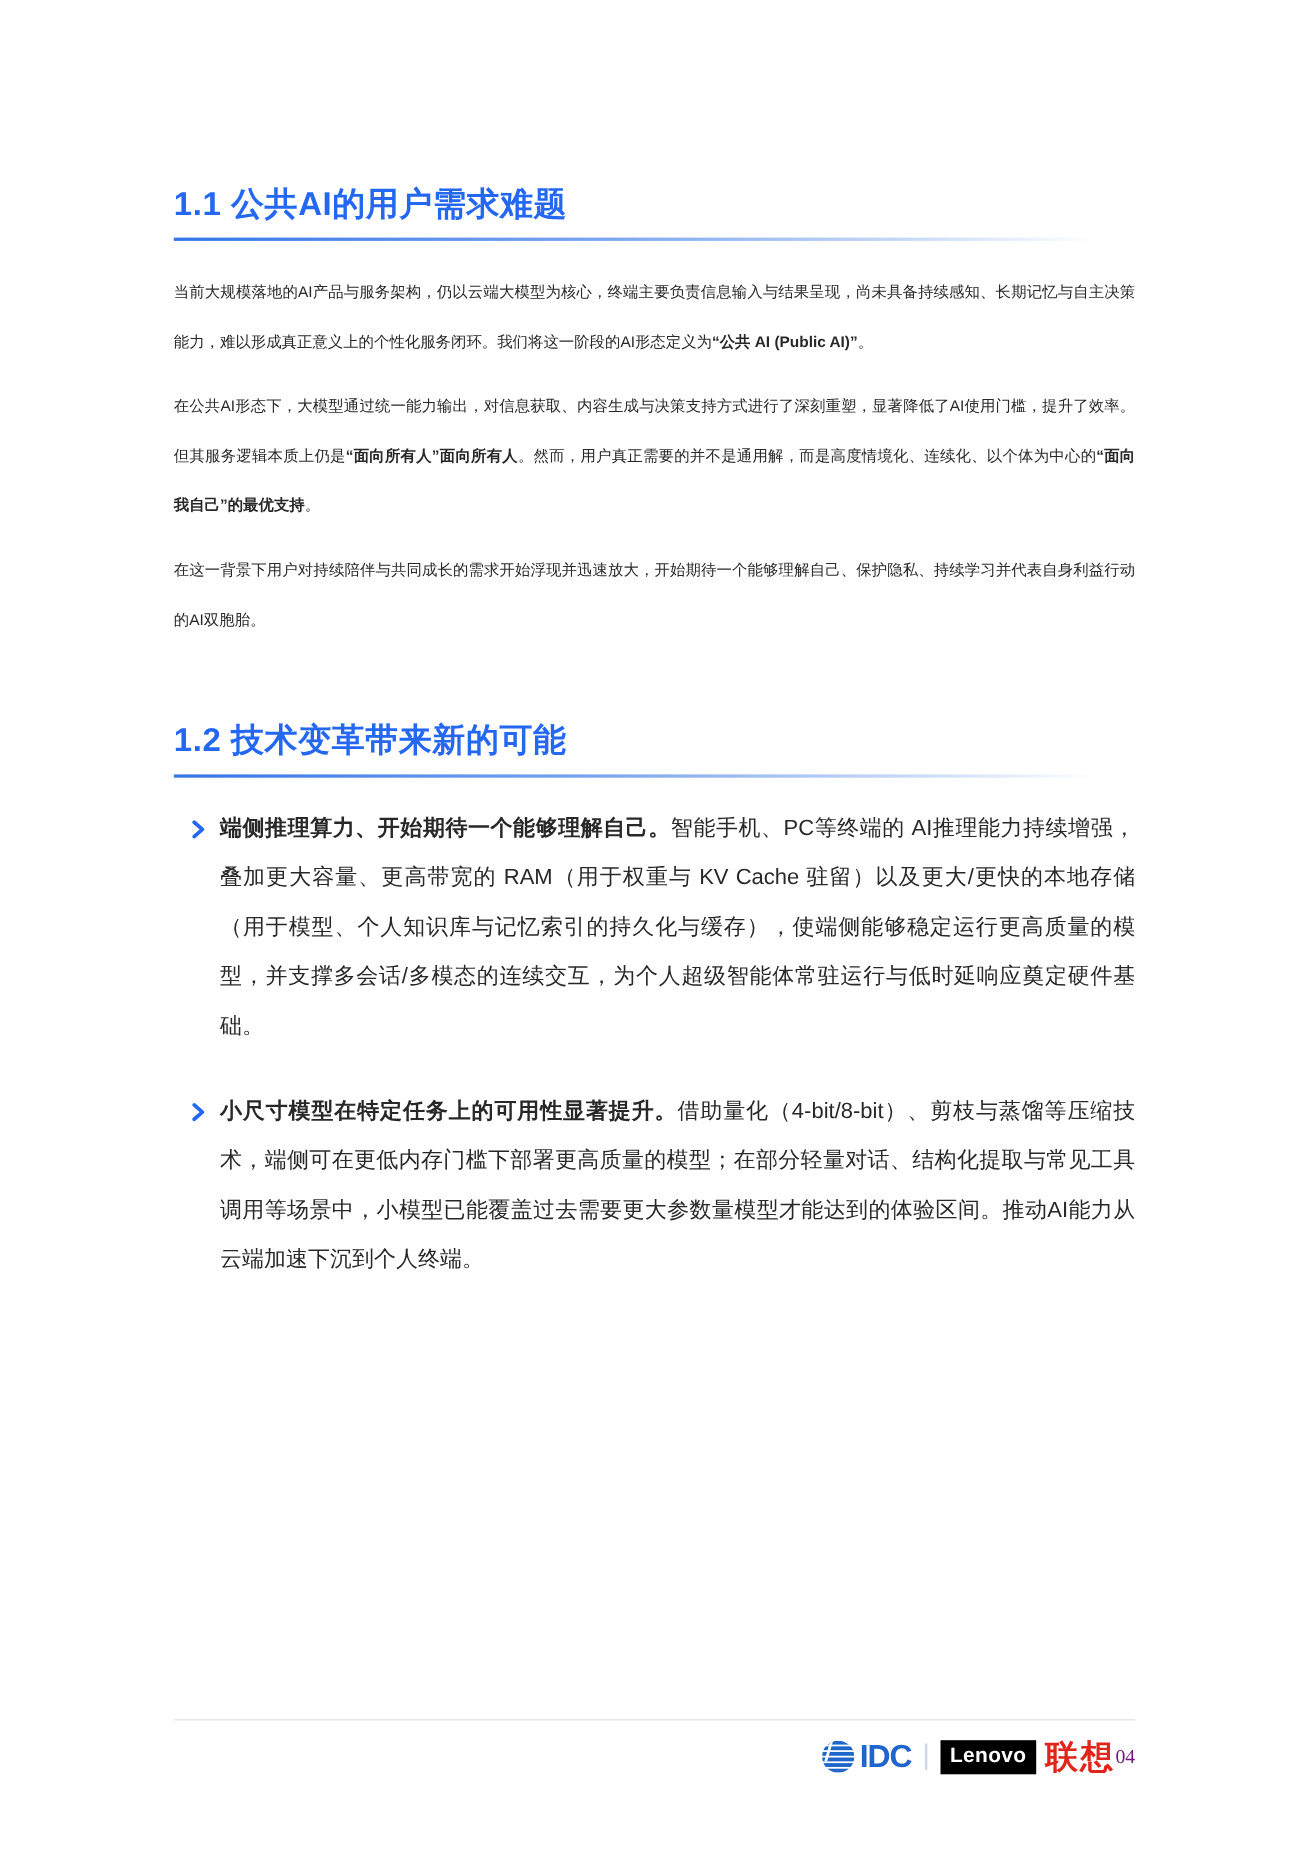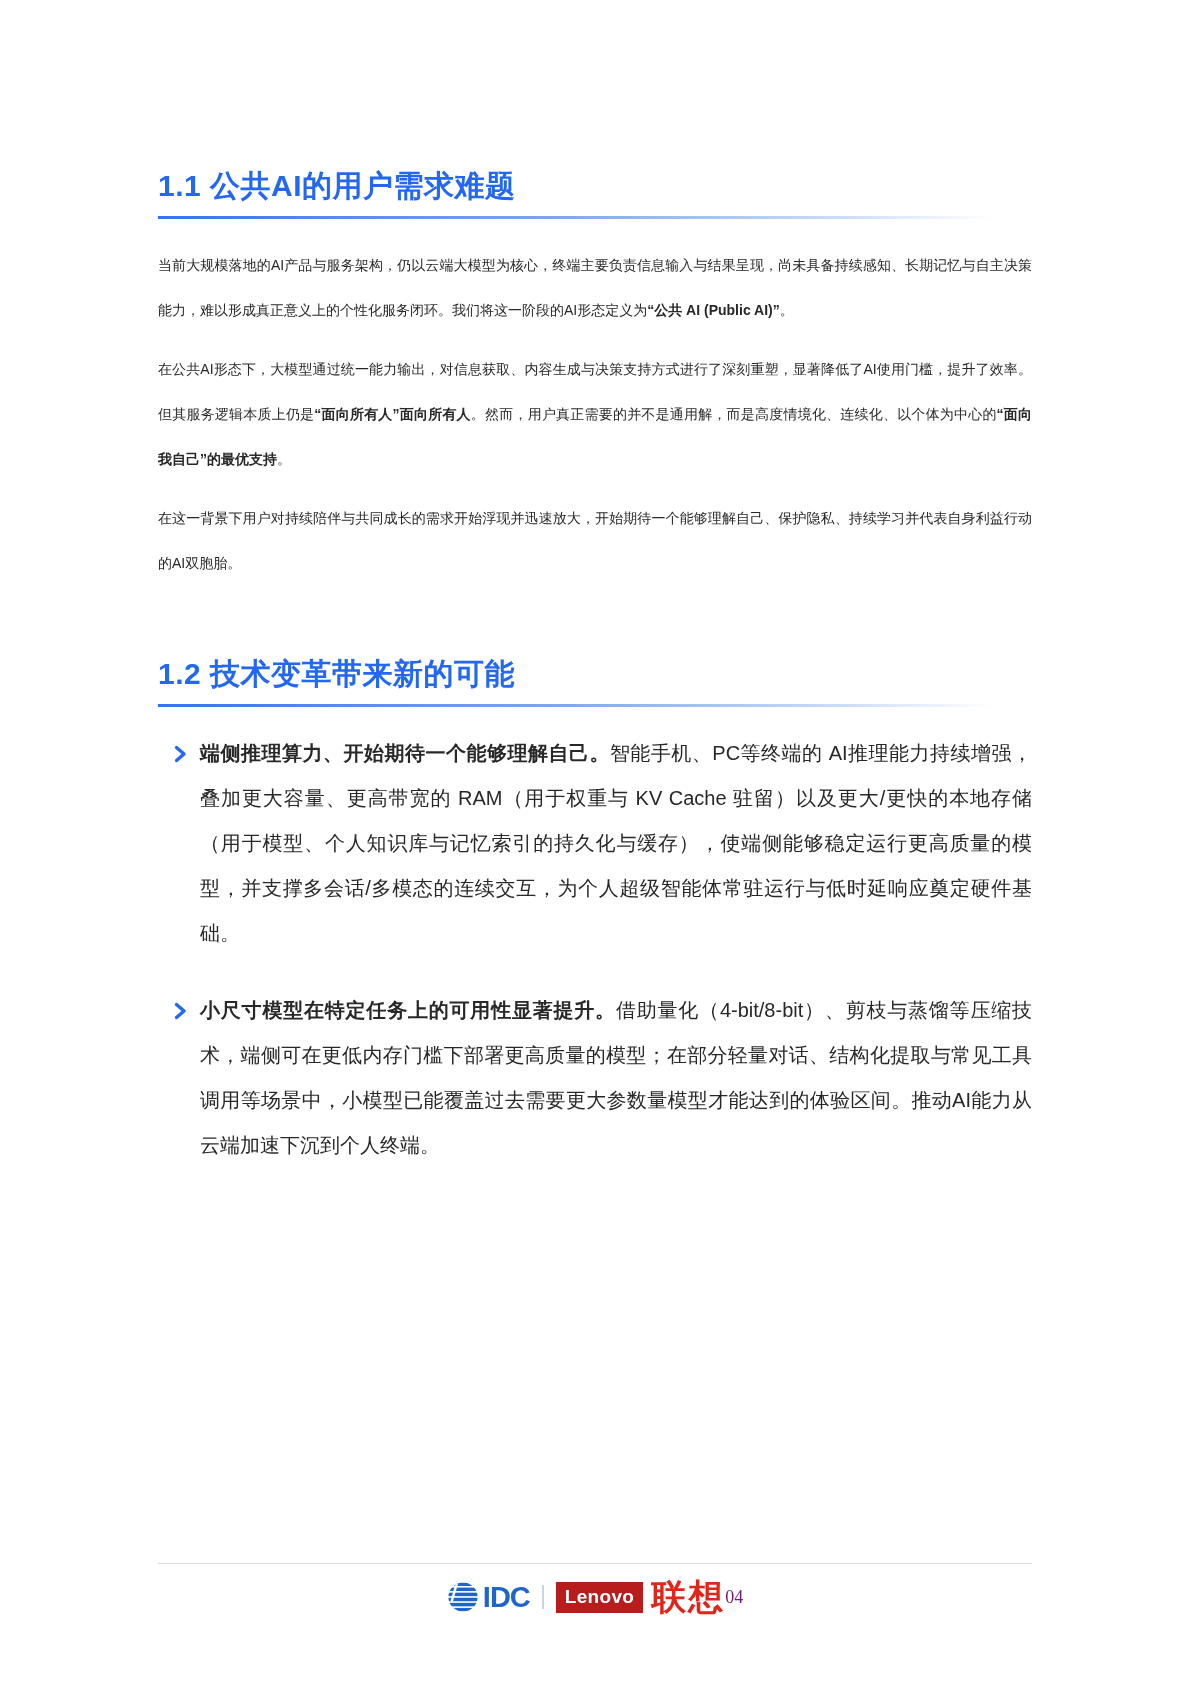--- a/index.html
+++ b/index.html
@@ -23,29 +23,29 @@
   .para:last-child{margin-bottom:0;}
   .b{font-weight:700;}
   .sec2{margin-top:70px;}
   .intro{margin-top:24px;margin-bottom:0;}
   .bullet{display:flex;margin-top:24px;padding-left:16px;}
   .bullet+.bullet{margin-top:32px;}
   .bullet-marker{flex:none;width:26px;height:45px;display:flex;align-items:center;}
   .bullet-text{flex:1;font-size:20px;line-height:45px;color:#282828;text-align:justify;margin:0;}
   .footer{position:absolute;left:158px;width:874px;top:1563px;}
   .footer-rule{height:1px;background:#DCDCDC;}
-  .footer-row{margin-top:16px;display:flex;justify-content:center;align-items:center;height:34px;}
+  .footer-row{margin-top:16px;display:flex;justify-content:flex-end;align-items:center;height:34px;}
   .brand{display:flex;align-items:center;}
   .idc-logo{display:flex;align-items:center;}
   .idc-globe{width:32px;height:32px;margin-right:4px;}
   .idc-text{font-size:29px;font-weight:700;color:#2065C9;letter-spacing:-1px;}
   .brand-sep{width:2px;height:24px;background:#C9D5E4;margin:0 12px;}
-  .lenovo-box{background:#b91c1c;padding:4px 9px 5px 9px;display:inline-flex;align-items:center;}
+  .lenovo-box{background:#000000;padding:4px 9px 5px 9px;display:inline-flex;align-items:center;}
   .lenovo-box .lenovo-word{color:#ffffff;font-weight:700;font-size:19px;letter-spacing:.3px;}
-  .lenovo-cn{color:#E1251B;font-weight:700;font-size:35px;margin-left:8px;letter-spacing:2px;}
+  .lenovo-cn{color:#E1251B;font-weight:700;font-size:30px;margin-left:8px;letter-spacing:2px;}
   .page-num{font-size:18px;color:#701a75;font-family:Liberation Serif, serif;}
 </style>
 </head>
 <body>
 
 <div class="page">
   <main class="content">
 
     <section>
       <h2 class="sec-title">1.1 公共AI的用户需求难题</h2>

